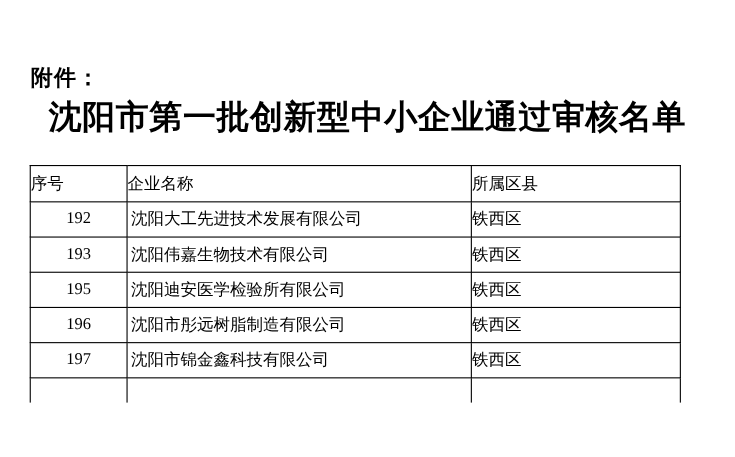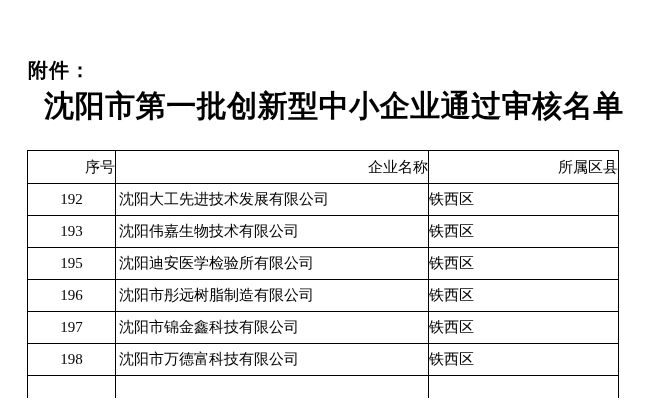--- a/index.html
+++ b/index.html
@@ -45,21 +45,21 @@
   }
   .company-table th,
   .company-table td {
     border: 1.5px solid #000000;
     font-weight: normal;
     padding: 0;
     vertical-align: middle;
     overflow: hidden;
     white-space: nowrap;
   }
-  .company-table th { height: 33px; text-align: right; }
+  .company-table th { height: 33px; text-align: left; }
   .company-table td { height: 32px; }
   .col-serial   { width: 88px; }
   .col-company  { width: 313px; }
   .col-district { width: 190px; }
   td.cell-serial   { text-align: center; font-family: "Liberation Serif", "DejaVu Serif", serif; }
   td.cell-company  { text-align: left; padding-left: 3px; }
   td.cell-district { text-align: left; }
   tr.partial-row td { height: 22px; border-bottom: none; }
 </style>
 </head>
@@ -103,25 +103,20 @@
       <tr>
         <td class="cell-serial">196</td>
         <td class="cell-company">沈阳市彤远树脂制造有限公司</td>
         <td class="cell-district">铁西区</td>
       </tr>
       <tr>
         <td class="cell-serial">197</td>
         <td class="cell-company">沈阳市锦金鑫科技有限公司</td>
         <td class="cell-district">铁西区</td>
       </tr>
-      <tr>
-        <td class="cell-serial">198</td>
-        <td class="cell-company">沈阳市万德富科技有限公司</td>
-        <td class="cell-district">铁西区</td>
-      </tr>
       <tr class="partial-row">
         <td class="cell-serial"></td>
         <td class="cell-company"></td>
         <td class="cell-district"></td>
       </tr>
     </tbody>
   </table>
 
 </div>
 

